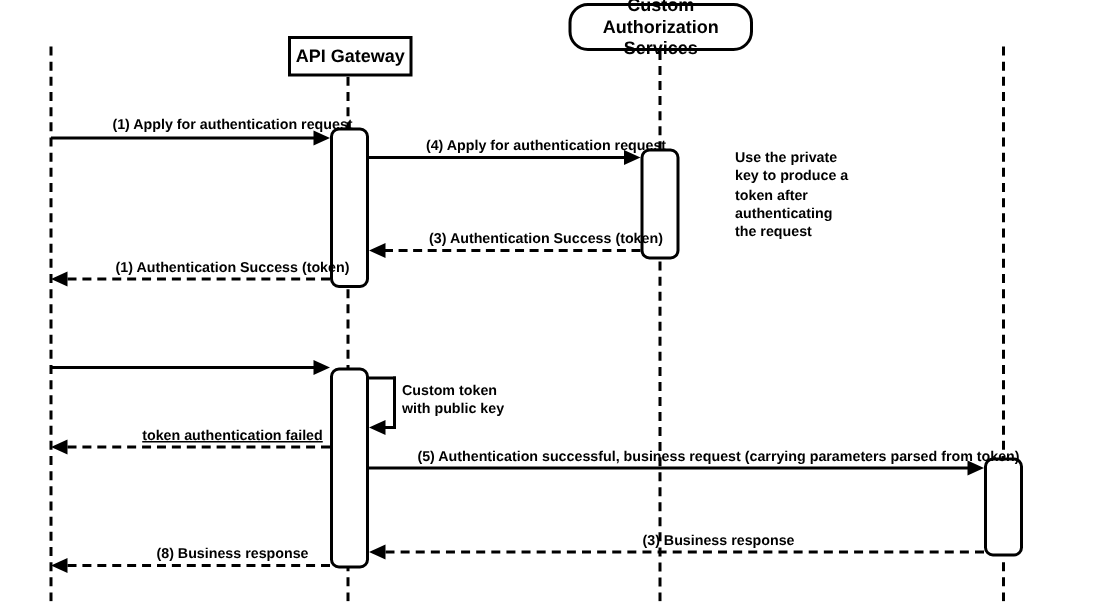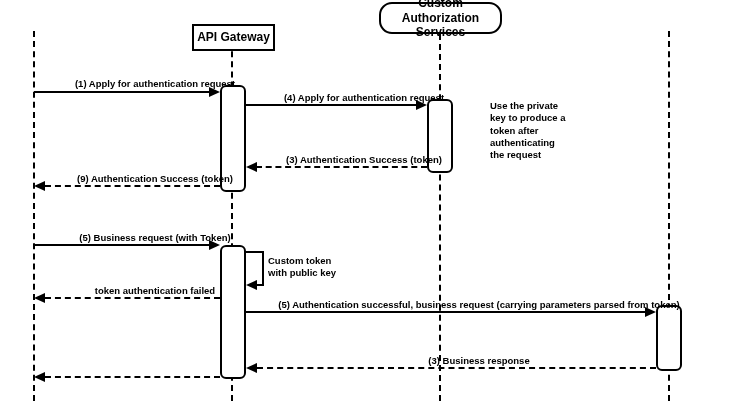--- a/index.html
+++ b/index.html
@@ -61,47 +61,47 @@
   <div class="arrow right" style="left:209px;top:87px;"></div>
 
   <div class="msg-label" style="left:245px;width:182px;top:92px;">(4) Apply for authentication request</div>
   <div class="line" style="left:245px;width:172px;top:104px;"></div>
   <div class="arrow right" style="left:416px;top:100px;"></div>
 
   <div class="msg-label" style="left:245px;width:182px;top:154px;">(3) Authentication Success (token)</div>
   <div class="line dashed" style="left:256px;width:171px;top:166px;"></div>
   <div class="arrow left" style="left:246px;top:162px;"></div>
 
-  <div class="msg-label" style="left:34px;width:186px;top:173px;">(9) Authentication Success (token)</div>
+  <div class="msg-label" style="left:34px;width:186px;top:173px;">(1) Authentication Success (token)</div>
   <div class="line dashed" style="left:45px;width:175px;top:185px;"></div>
   <div class="arrow left" style="left:34px;top:181px;"></div>
 
-  <div class="msg-label" style="left:34px;width:186px;top:232px;">(5) Business request (with Token)</div>
   <div class="line" style="left:34px;width:176px;top:244px;"></div>
   <div class="arrow right" style="left:209px;top:240px;"></div>
 
   <div class="line" style="left:246px;width:18px;top:251px;"></div>
   <div class="lifeline" style="left:262px;top:251px;height:34px;border-left-style:solid;z-index:4;"></div>
   <div class="line" style="left:256px;width:8px;top:284px;"></div>
   <div class="arrow left" style="left:246px;top:280px;"></div>
   <div class="free-label" style="left:268px;top:255px;">Custom token
 with public key</div>
 
-  <div class="msg-label" style="left:34px;width:186px;top:285px;">token authentication failed</div>
+  <div class="msg-label" style="left:34px;width:186px;top:285px;text-decoration:underline;">token authentication failed</div>
   <div class="line dashed" style="left:45px;width:175px;top:297px;"></div>
   <div class="arrow left" style="left:34px;top:293px;"></div>
 
   <div class="msg-label" style="left:246px;width:410px;top:299px;">(5) Authentication successful, business request (carrying parameters parsed from token)</div>
   <div class="line" style="left:246px;width:400px;top:311px;"></div>
   <div class="arrow right" style="left:645px;top:307px;"></div>
 
   <div class="msg-label" style="left:246px;width:410px;top:355px;">(3) Business response</div>
   <div class="line dashed" style="left:257px;width:399px;top:367px;"></div>
   <div class="arrow left" style="left:246px;top:363px;"></div>
 
+  <div class="msg-label" style="left:34px;width:186px;top:364px;">(8) Business response</div>
   <div class="line dashed" style="left:45px;width:175px;top:376px;"></div>
   <div class="arrow left" style="left:34px;top:372px;"></div>
 
   <div class="free-label" style="left:462px;top:100px;width:95px;margin-left:28px;">Use the private
 key to produce a
 token after
 authenticating
 the request</div>
 
 </div>

